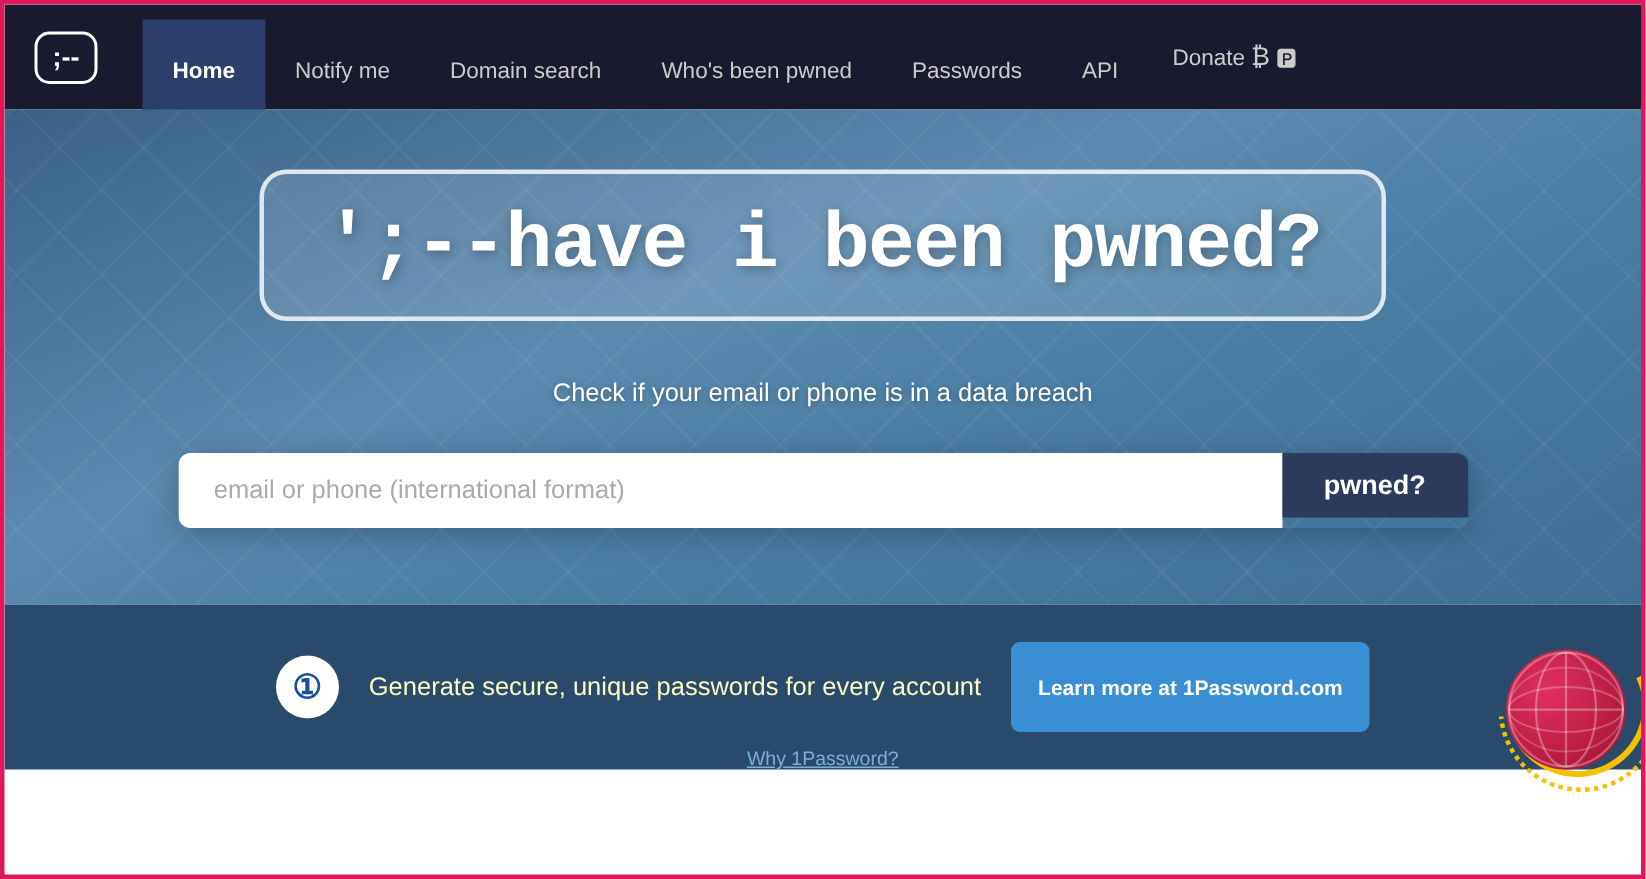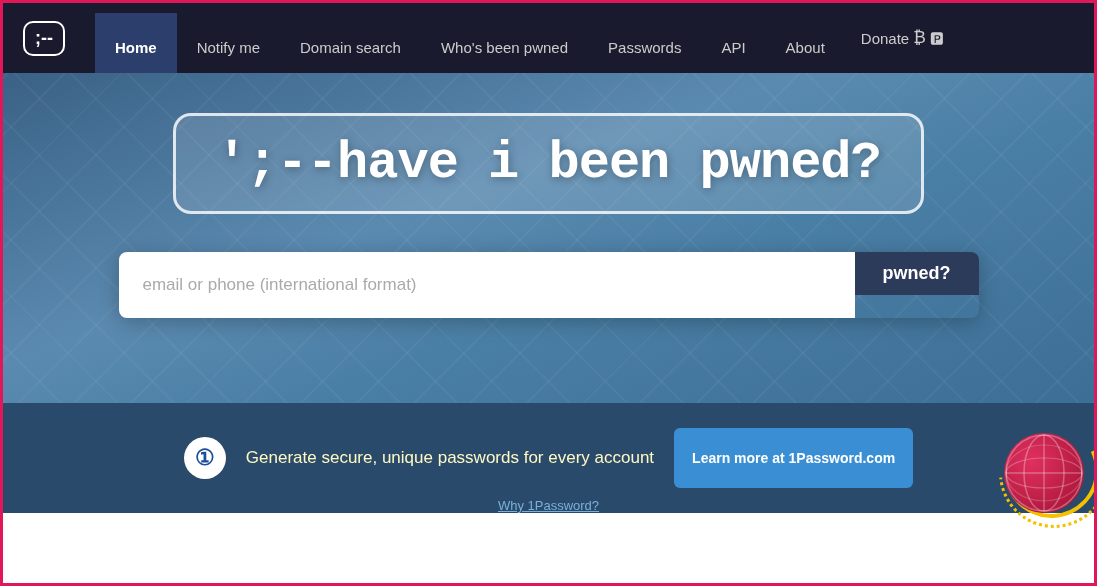--- a/index.html
+++ b/index.html
@@ -131,21 +131,21 @@
       width: 860px;
       max-width: 95%;
       border-radius: 8px;
       overflow: hidden;
       position: relative;
       z-index: 1;
       box-shadow: 0 4px 20px rgba(0,0,0,0.25);
     }
     .search-input {
       flex: 1;
-      height: 66px;
+      height: 50px;
       border: none;
       padding: 0 24px;
       font-size: 17px;
       color: #666;
       background: #fff;
       outline: none;
     }
     .search-input::placeholder {
       color: #aaa;
     }
@@ -265,33 +265,33 @@
   <div class="nav-logo">
     <span>;--</span>
   </div>
   <div class="nav-items">
     <a class="nav-item active">Home</a>
     <a class="nav-item">Notify me</a>
     <a class="nav-item">Domain search</a>
     <a class="nav-item">Who's been pwned</a>
     <a class="nav-item">Passwords</a>
     <a class="nav-item">API</a>
-    <a class="nav-item">About</a>
     <div class="nav-donate">
       <span>Donate</span>
       <span style="font-size:17px;">₿</span>
       <span style="font-size:15px;">🅿</span>
     </div>
   </div>
 </nav>
 
 <section class="hero">
   <div class="hero-title-box">
     <h1 class="hero-title">';--have i been pwned?</h1>
   </div>
+  <p class="hero-subtitle">Check if your email or phone is in a data breach</p>
   <div class="search-bar">
     <input class="search-input" type="text" placeholder="email or phone (international format)" style="">
     <button class="search-btn">pwned?</button>
   </div>
 </section>
 
 <div class="footer-banner">
   <div class="onepass-icon">
     <span>①</span>
   </div>

